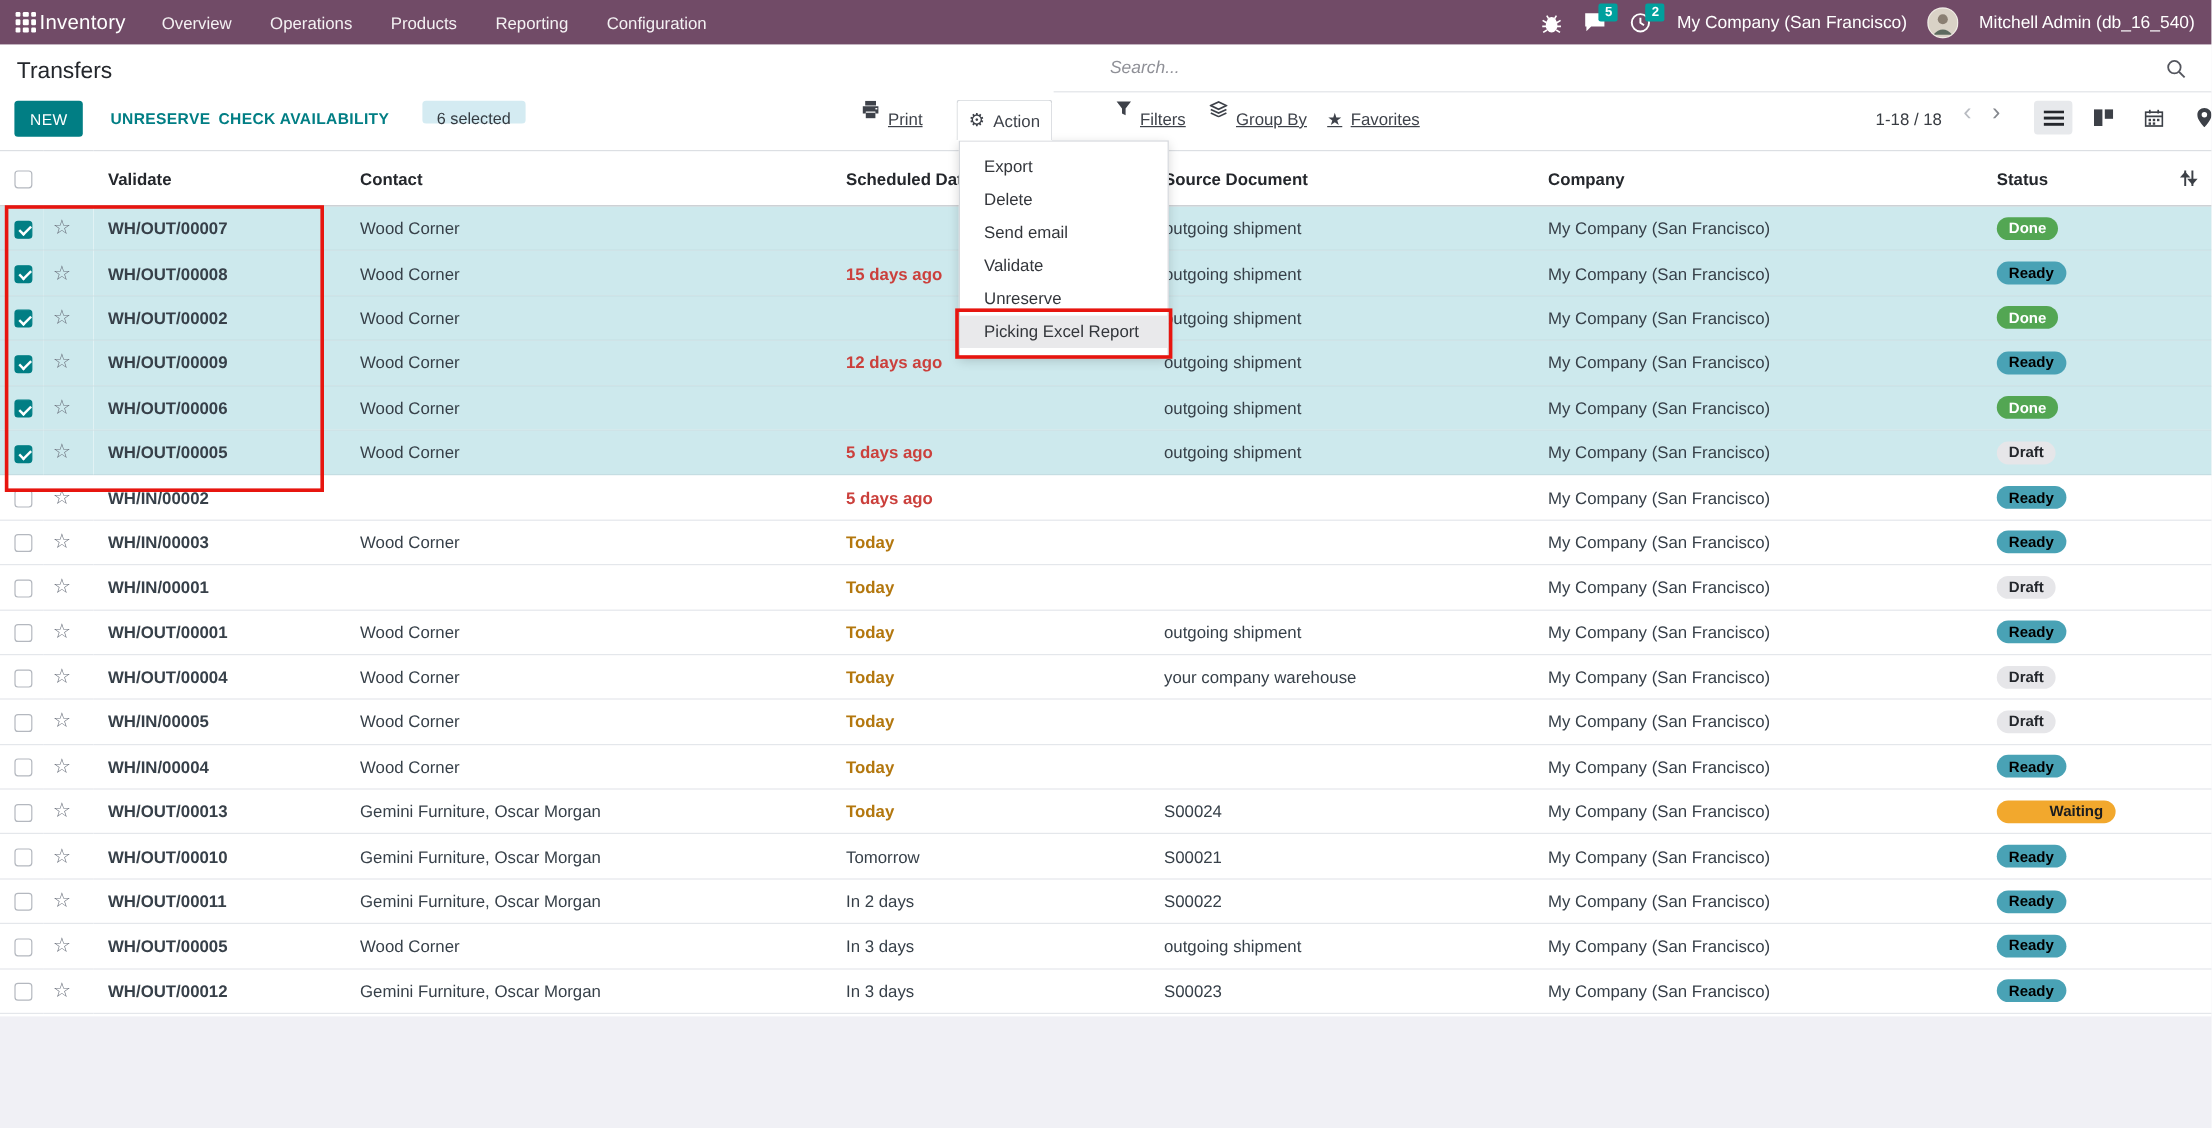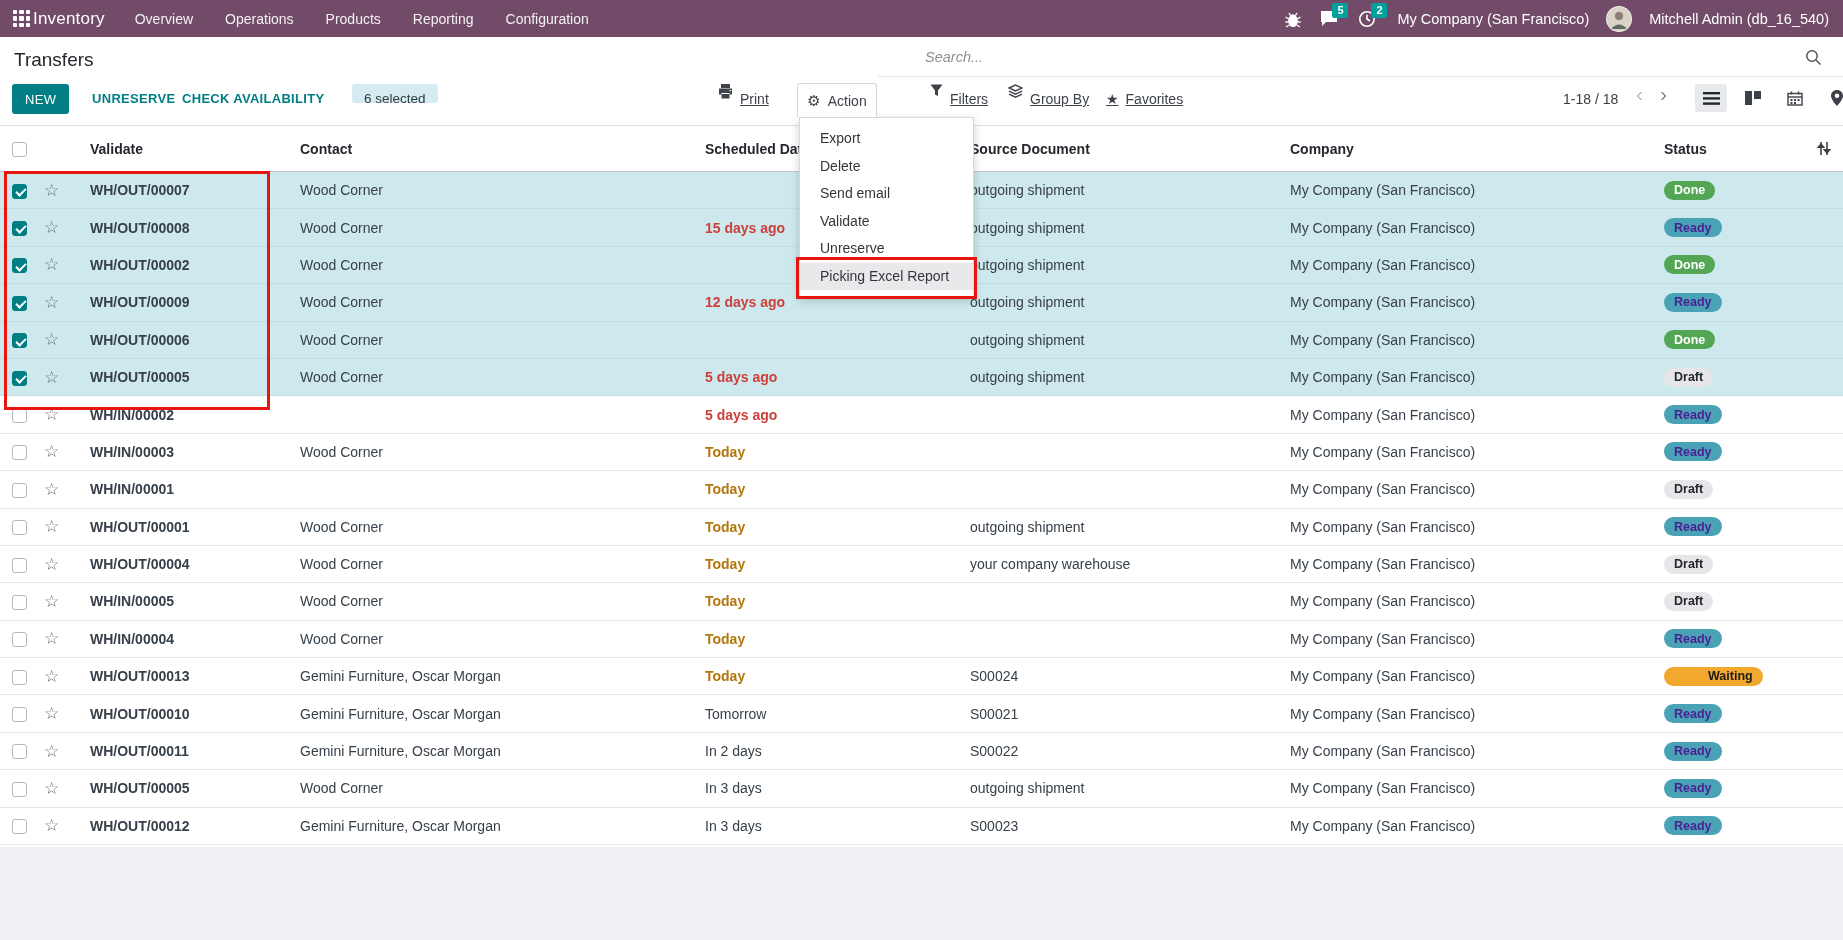--- a/index.html
+++ b/index.html
@@ -85,21 +85,21 @@
   .star { font-size:17px; color:#696f7b; cursor:pointer; }
   .cb { display:inline-block; width:15px; height:15px; border:1px solid #b4b8bf; border-radius:3px;
         background:#fff; position:relative; cursor:pointer; vertical-align:middle; }
   .cb.checked { background:#017E84; border-color:#017E84; }
   .cb.checked::after { content:""; position:absolute; left:4.5px; top:1.5px; width:4px; height:8px;
         border:solid #fff; border-width:0 2px 2px 0; transform:rotate(45deg); }
   .date-danger { color:#cb403c; font-weight:600; }
   .date-warning { color:#b3770e; font-weight:600; }
   .pill { display:inline-block; padding:2.5px 10px; border-radius:20px; font-size:12.5px; font-weight:700; }
   .pill-done { background:#53a653; color:#fff; }
-  .pill-ready { background:#49a2b5; color:#4c1d95; }
+  .pill-ready { background:#49a2b5; color:#000000; }
   .pill-draft { background:#e6e6e9; color:#24272c; font-weight:600; }
   .pill-waiting { background:#f2a82d; color:#1a1c1f;padding-left:44px; }
   .th-settings { text-align:center; }
 
   
   .dropdown { position:absolute; left:799px; top:117px; width:175px; background:#fff;
               border:1px solid #d5d8dc; box-shadow:0 3px 9px rgba(0,0,0,.18); z-index:20; padding:7px 0; }
   .dropdown-item { height:27.5px; line-height:27.5px; padding:0 20px; font-size:14px; color:#33363b;
                    cursor:pointer; white-space:nowrap; }
   .dropdown-item.highlighted { background:#e9e9eb; }

